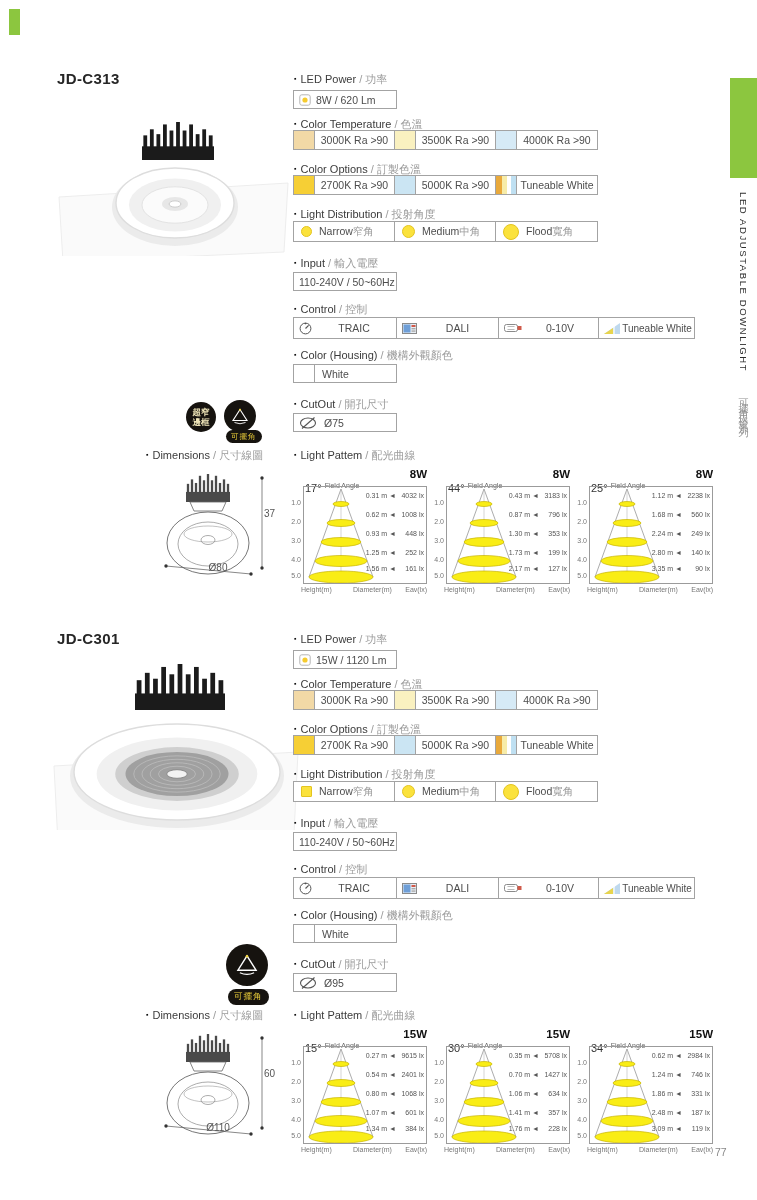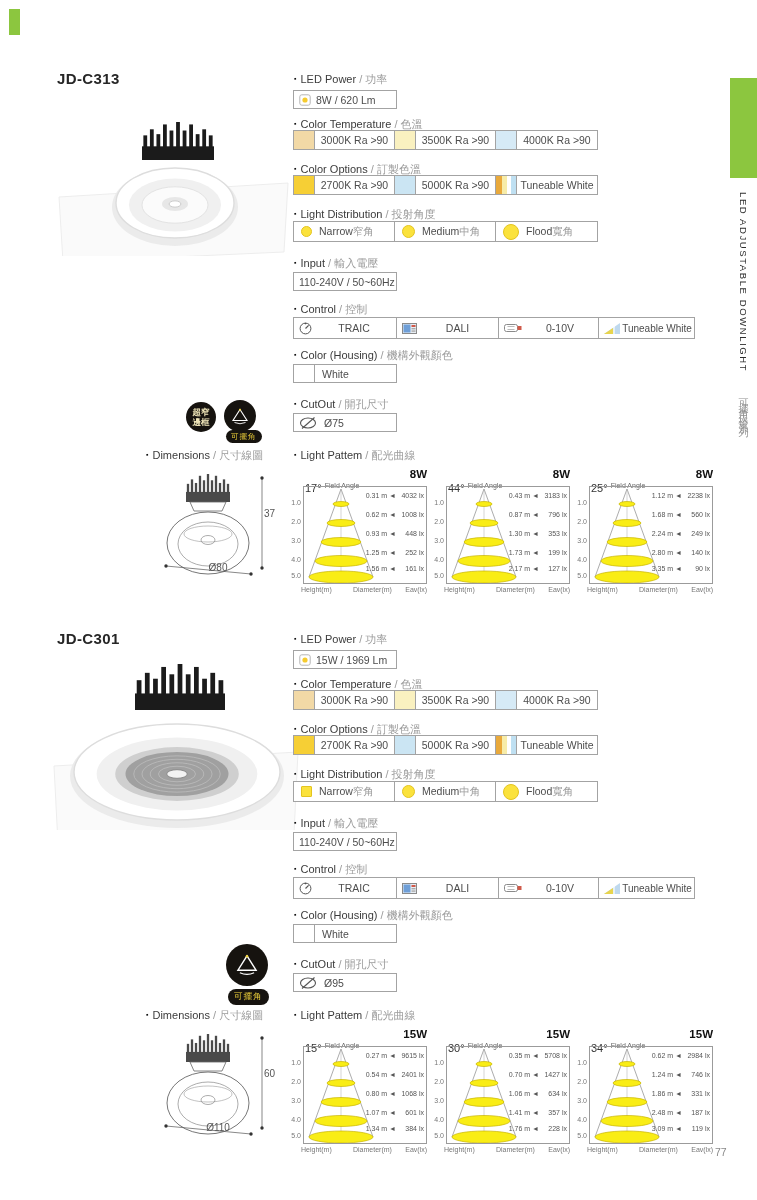--- a/index.html
+++ b/index.html
@@ -466,21 +466,21 @@
 
     <div id="spec1">
         <div class="spec-label" style="left: 294px; top: 72px;"><span class="bullet">▪</span><span>LED Power</span><span class="sep"> / </span><span class="zh">功率</span></div>
         <div class="vbox" style="left: 293px; top: 90px; width: 104px;">
           <span class="icon-wrap">
             <svg width="12" height="12" viewBox="0 0 12 12">
               <rect x="0.8" y="0.8" width="10.4" height="10.4" rx="2" fill="#fff" stroke="#b5b5b5"></rect>
               <circle cx="6" cy="6" r="2.6" fill="#F5CB2F"></circle>
             </svg>
           </span>
-          <span style="margin-left: 5px;">15W / 1969 Lm</span>
+          <span style="margin-left: 5px;">15W / 1120 Lm</span>
         </div>
         <div class="spec-label" style="left: 294px; top: 117px;"><span class="bullet">▪</span><span>Color Temperature</span><span class="sep"> / </span><span class="zh">色溫</span></div>
         <div class="cells" style="left: 293px; top: 130px;">
           <div class="cell" style="width: 102px; height: 20px;">
             <div class="chip" style="background: rgb(242, 217, 166);"></div>
             <span class="celltxt">3000K Ra &gt;90</span>
           </div>
           <div class="cell" style="width: 102px; height: 20px;">
             <div class="chip" style="background: rgb(250, 241, 192);"></div>
             <span class="celltxt">3500K Ra &gt;90</span>

